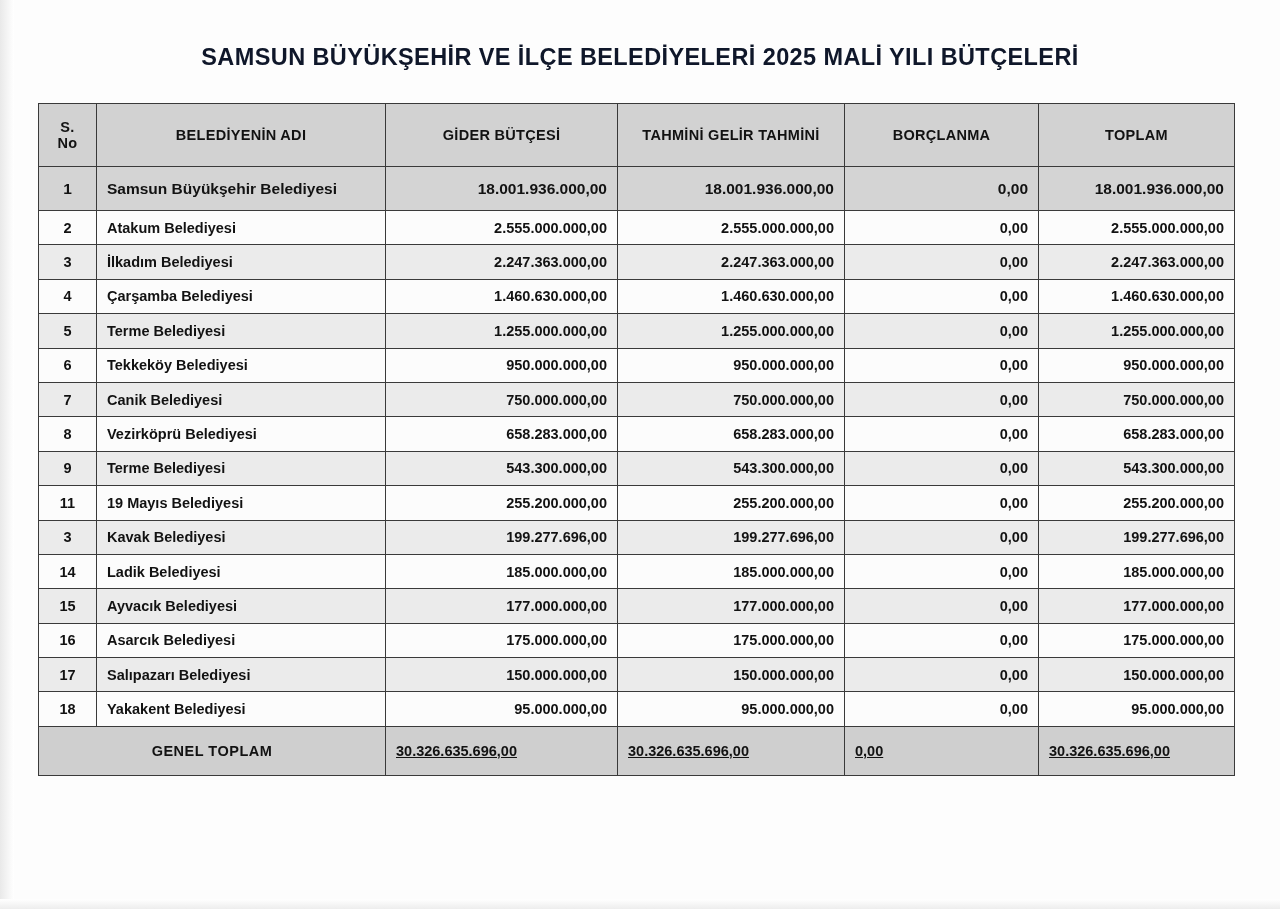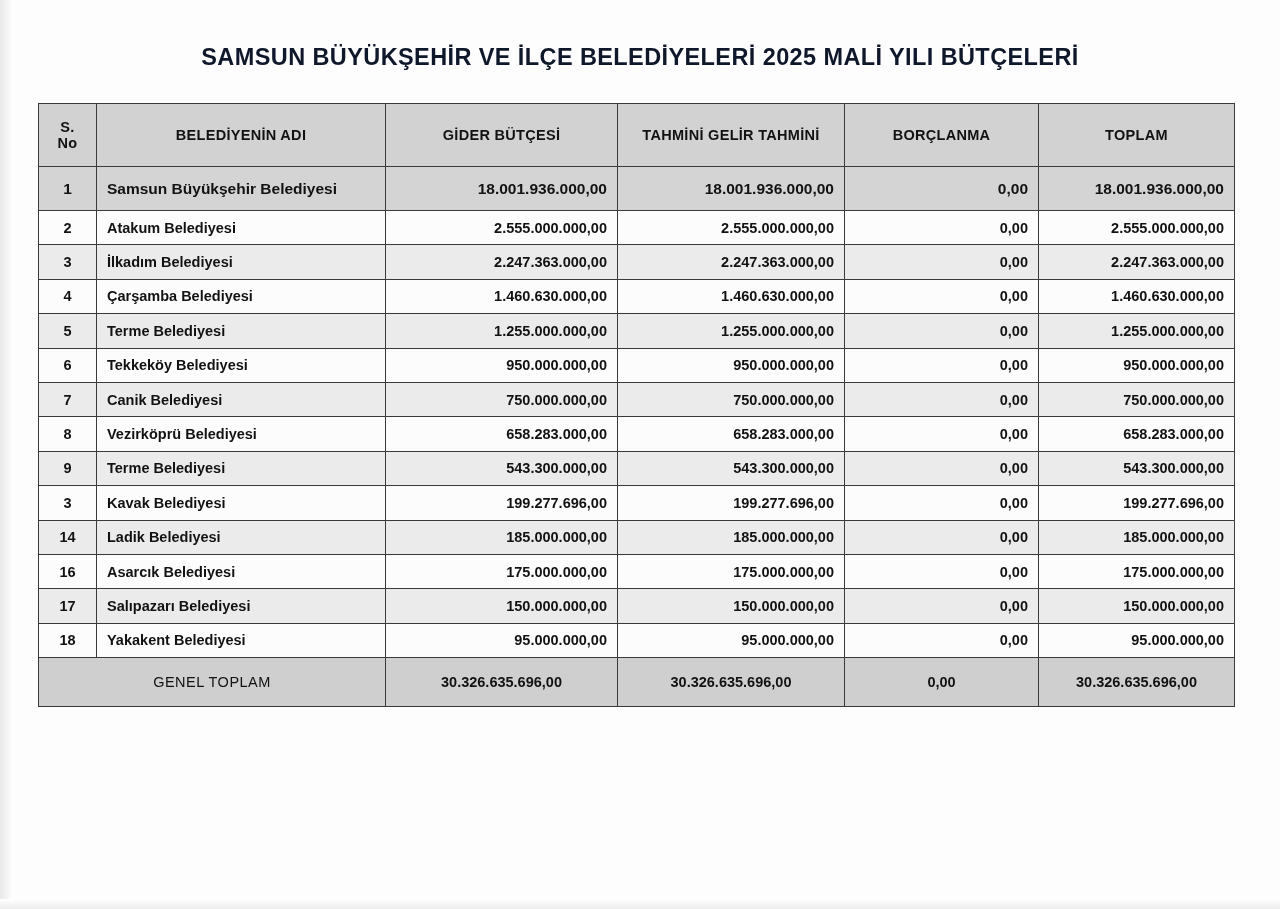--- a/index.html
+++ b/index.html
@@ -98,28 +98,28 @@
   }
   td.col-num {
     text-align: right;
     padding-right: 10px;
     font-weight: bold;
     font-size: 14.8px;
   }
   tfoot td {
     height: 48px;
     background: #cfcfcf;
-    font-weight: normal;
+    font-weight: bold;
     font-size: 15.5px;
   }
   tfoot td.total-label {
     text-align: center;
     letter-spacing: 0.5px;
   }
-  tfoot td.col-num { text-align: center; }
+  tfoot td.col-num { text-align: left; text-decoration: underline; }
   
   col.c-no { width: 58px; }
   col.c-name { width: 289px; }
   col.c-gider { width: 232px; }
   col.c-gelir { width: 227px; }
   col.c-borc { width: 194px; }
   col.c-toplam { width: 196px; }
 </style>
 </head>
 <body>
@@ -217,36 +217,52 @@
         </tr>
         <tr>
           <td class="col-no">9</td>
           <td class="col-name">Terme Belediyesi</td>
           <td class="col-num">543.300.000,00</td>
           <td class="col-num">543.300.000,00</td>
           <td class="col-num">0,00</td>
           <td class="col-num">543.300.000,00</td>
         </tr>
         <tr>
+          <td class="col-no">11</td>
+          <td class="col-name">19 Mayıs Belediyesi</td>
+          <td class="col-num">255.200.000,00</td>
+          <td class="col-num">255.200.000,00</td>
+          <td class="col-num">0,00</td>
+          <td class="col-num">255.200.000,00</td>
+        </tr>
+        <tr>
           <td class="col-no">3</td>
           <td class="col-name">Kavak Belediyesi</td>
           <td class="col-num">199.277.696,00</td>
           <td class="col-num">199.277.696,00</td>
           <td class="col-num">0,00</td>
           <td class="col-num">199.277.696,00</td>
         </tr>
         <tr>
           <td class="col-no">14</td>
           <td class="col-name">Ladik Belediyesi</td>
           <td class="col-num">185.000.000,00</td>
           <td class="col-num">185.000.000,00</td>
           <td class="col-num">0,00</td>
           <td class="col-num">185.000.000,00</td>
         </tr>
         <tr>
+          <td class="col-no">15</td>
+          <td class="col-name">Ayvacık Belediyesi</td>
+          <td class="col-num">177.000.000,00</td>
+          <td class="col-num">177.000.000,00</td>
+          <td class="col-num">0,00</td>
+          <td class="col-num">177.000.000,00</td>
+        </tr>
+        <tr>
           <td class="col-no">16</td>
           <td class="col-name">Asarcık Belediyesi</td>
           <td class="col-num">175.000.000,00</td>
           <td class="col-num">175.000.000,00</td>
           <td class="col-num">0,00</td>
           <td class="col-num">175.000.000,00</td>
         </tr>
         <tr>
           <td class="col-no">17</td>
           <td class="col-name">Salıpazarı Belediyesi</td>

